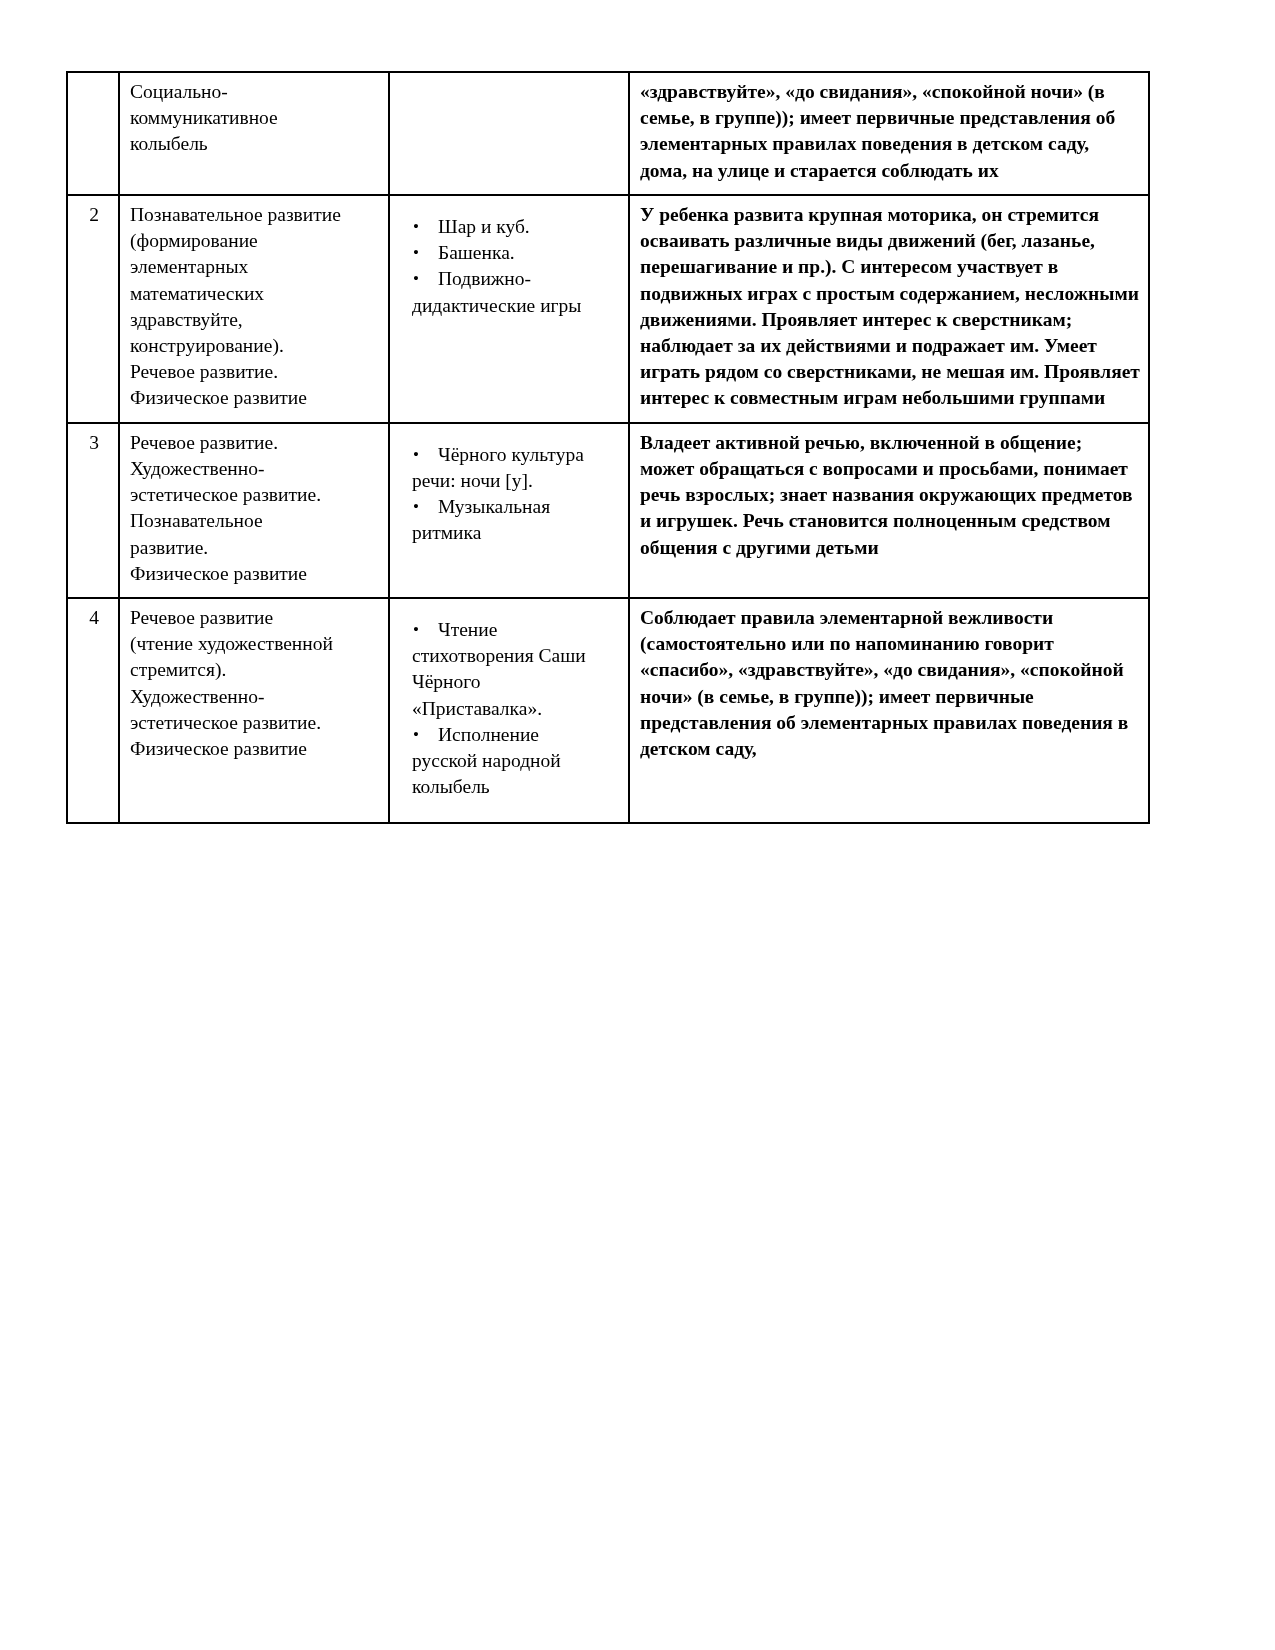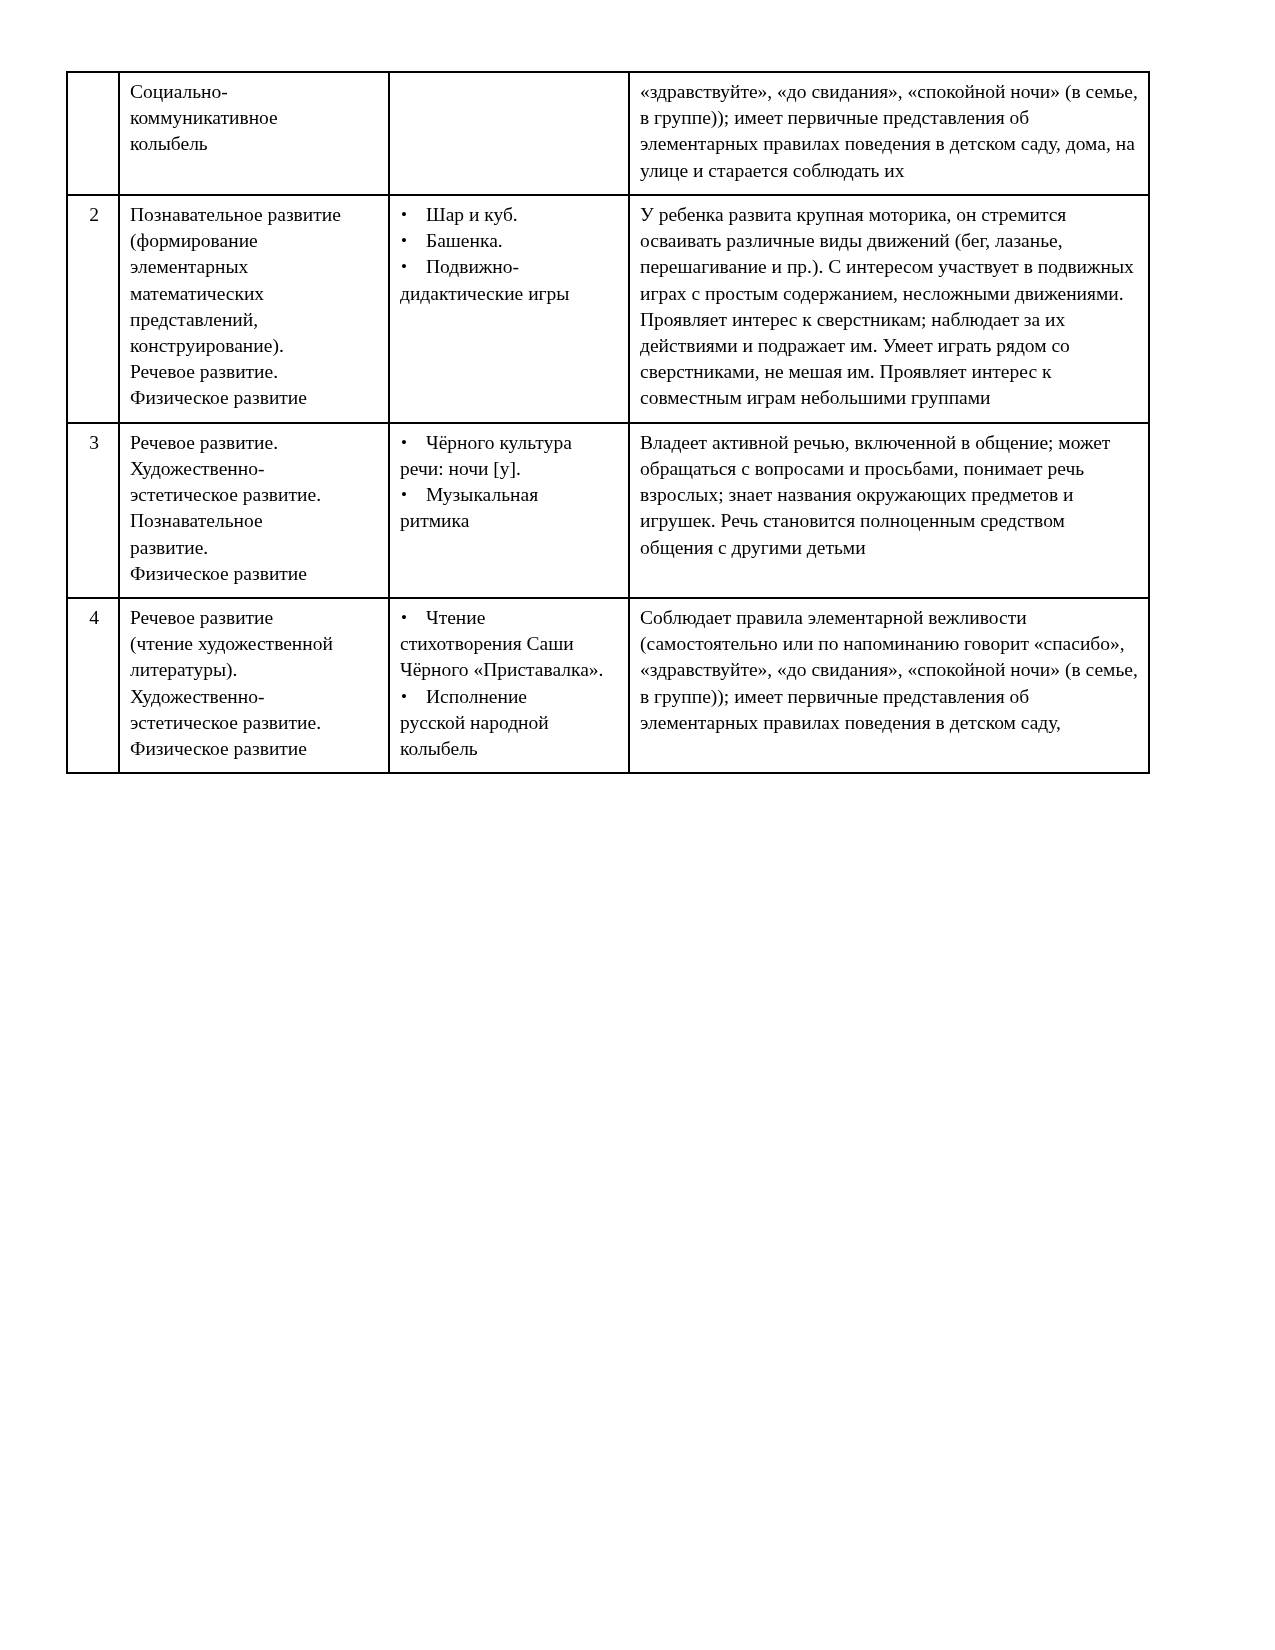--- a/index.html
+++ b/index.html
@@ -51,21 +51,21 @@
 
   td.num {
     text-align: center;
     padding-left: 0;
     padding-right: 0;
   }
 
   .cell-line { white-space: pre-wrap; }
 
   ul.bullets {
-    margin: 0;
+    margin: 12px;
     padding: 0;
     list-style: none;
   }
   ul.bullets > li {
     margin: 0 0 0 0;
     padding: 0 0 0 26px;
     position: relative;
     text-indent: 0;
   }
   ul.bullets > li::before {
@@ -75,21 +75,21 @@
     top: 0;
     font-size: 17px;
     line-height: 1.52;
   }
   
   ul.bullets > li .wrap {
     display: block;
     margin-left: -26px;
   }
 
-  .res-text { white-space: normal; }
+  .res-text { white-space: normal; font-weight: bold; }
 </style>
 </head>
 <body>
 
 <div class="page">
   <table class="doc-table">
     <colgroup>
       <col class="c-num">
       <col class="c-area">
       <col class="c-act">
@@ -114,21 +114,21 @@
 
       <tr>
         <td class="num">
           <span>2</span>
         </td>
         <td>
           <span class="cell-line">Познавательное развитие</span><br>
           <span class="cell-line">(формирование</span><br>
           <span class="cell-line">элементарных</span><br>
           <span class="cell-line">математических</span><br>
-          <span class="cell-line">представлений,</span><br>
+          <span class="cell-line">здравствуйте,</span><br>
           <span class="cell-line">конструирование).</span><br>
           <span class="cell-line">Речевое развитие.</span><br>
           <span class="cell-line">Физическое развитие</span>
         </td>
         <td>
           <ul class="bullets">
             <li>
               <span>Шар и куб.</span>
             </li>
             <li>
@@ -174,21 +174,21 @@
         </td>
       </tr>
 
       <tr>
         <td class="num">
           <span>4</span>
         </td>
         <td>
           <span class="cell-line">Речевое развитие</span><br>
           <span class="cell-line">(чтение художественной</span><br>
-          <span class="cell-line">литературы).</span><br>
+          <span class="cell-line">стремится).</span><br>
           <span class="cell-line">Художественно-</span><br>
           <span class="cell-line">эстетическое развитие.</span><br>
           <span class="cell-line">Физическое развитие</span>
         </td>
         <td>
           <ul class="bullets">
             <li>
               <span>Чтение</span>
               <span class="wrap">стихотворения Саши Чёрного «Приставалка».</span>
             </li>

